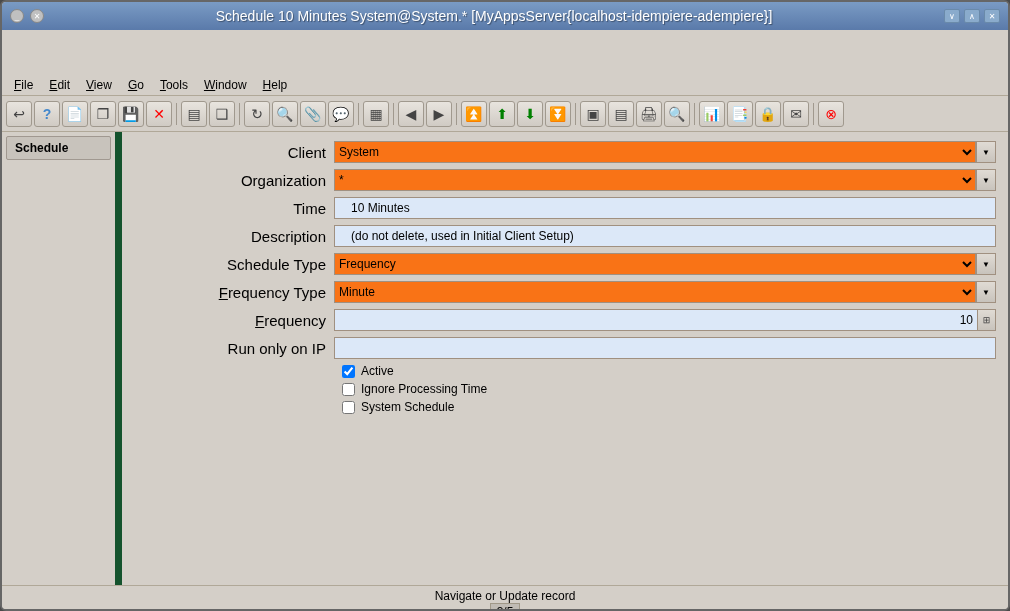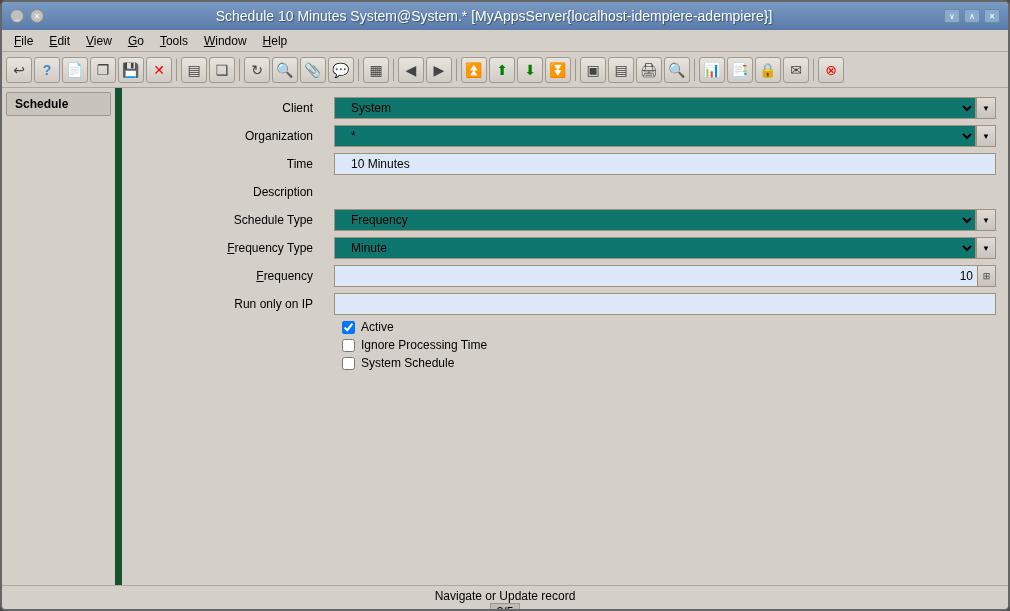--- a/index.html
+++ b/index.html
@@ -85,20 +85,21 @@
     
     .menu-bar {
       background: #d4cfc8;
       padding: 2px 4px;
       display: flex;
       gap: 0;
       border-bottom: 1px solid #b0a898;
       height: 22px;
       align-items: center;
       flex-shrink: 0;
+      margin-top: 44px;
     }
 
     .menu-item {
       padding: 2px 8px;
       cursor: pointer;
       font-size: 12px;
       color: #000;
     }
 
     .menu-item-underline {
@@ -176,22 +177,22 @@
     .form-row {
       display: flex;
       align-items: center;
       margin-bottom: 4px;
       min-height: 24px;
     }
 
     .form-label {
       width: 200px;
       text-align: right;
-      padding-right: 21px;
-      font-size: 12px;
+      padding-right: 8px;
+      font-size: 15px;
       color: #000;
       flex-shrink: 0;
     }
 
     .form-field {
       flex: 1;
     }
 
     .input-text {
       width: 100%;
@@ -201,22 +202,22 @@
       padding: 2px 16px;
       font-size: 12px;
       color: #000;
       outline: none;
     }
 
     .select-dropdown {
       width: calc(100% - 22px);
       height: 22px;
       border: 1px solid #a09080;
-      background: #0f766e;
-      padding: 1px 12px;
+      background: #f97316;
+      padding: 1px 0;
       font-size: 12px;
       color: #000;
     }
 
     .select-btn {
       width: 20px;
       height: 22px;
       border: 1px solid #a09080;
       background: linear-gradient(to bottom, #e0dbd4, #c8c3bc);
       cursor: pointer;
@@ -405,20 +406,23 @@
 
       <div class="form-row">
         <div class="form-label">Time</div>
         <div class="form-field">
           <input type="text" class="input-text" value="10 Minutes" style="">
         </div>
       </div>
 
       <div class="form-row">
         <div class="form-label">Description</div>
+        <div class="form-field">
+          <input type="text" class="input-text" value="(do not delete, used in Initial Client Setup)" style="">
+        </div>
       </div>
 
       <div class="form-row">
         <div class="form-label">Schedule Type</div>
         <div class="form-field">
           <div class="inline-select-group">
             <select class="select-dropdown" style="flex:1;">
               <option>Frequency</option>
             </select>
             <button class="select-btn">▼</button>

